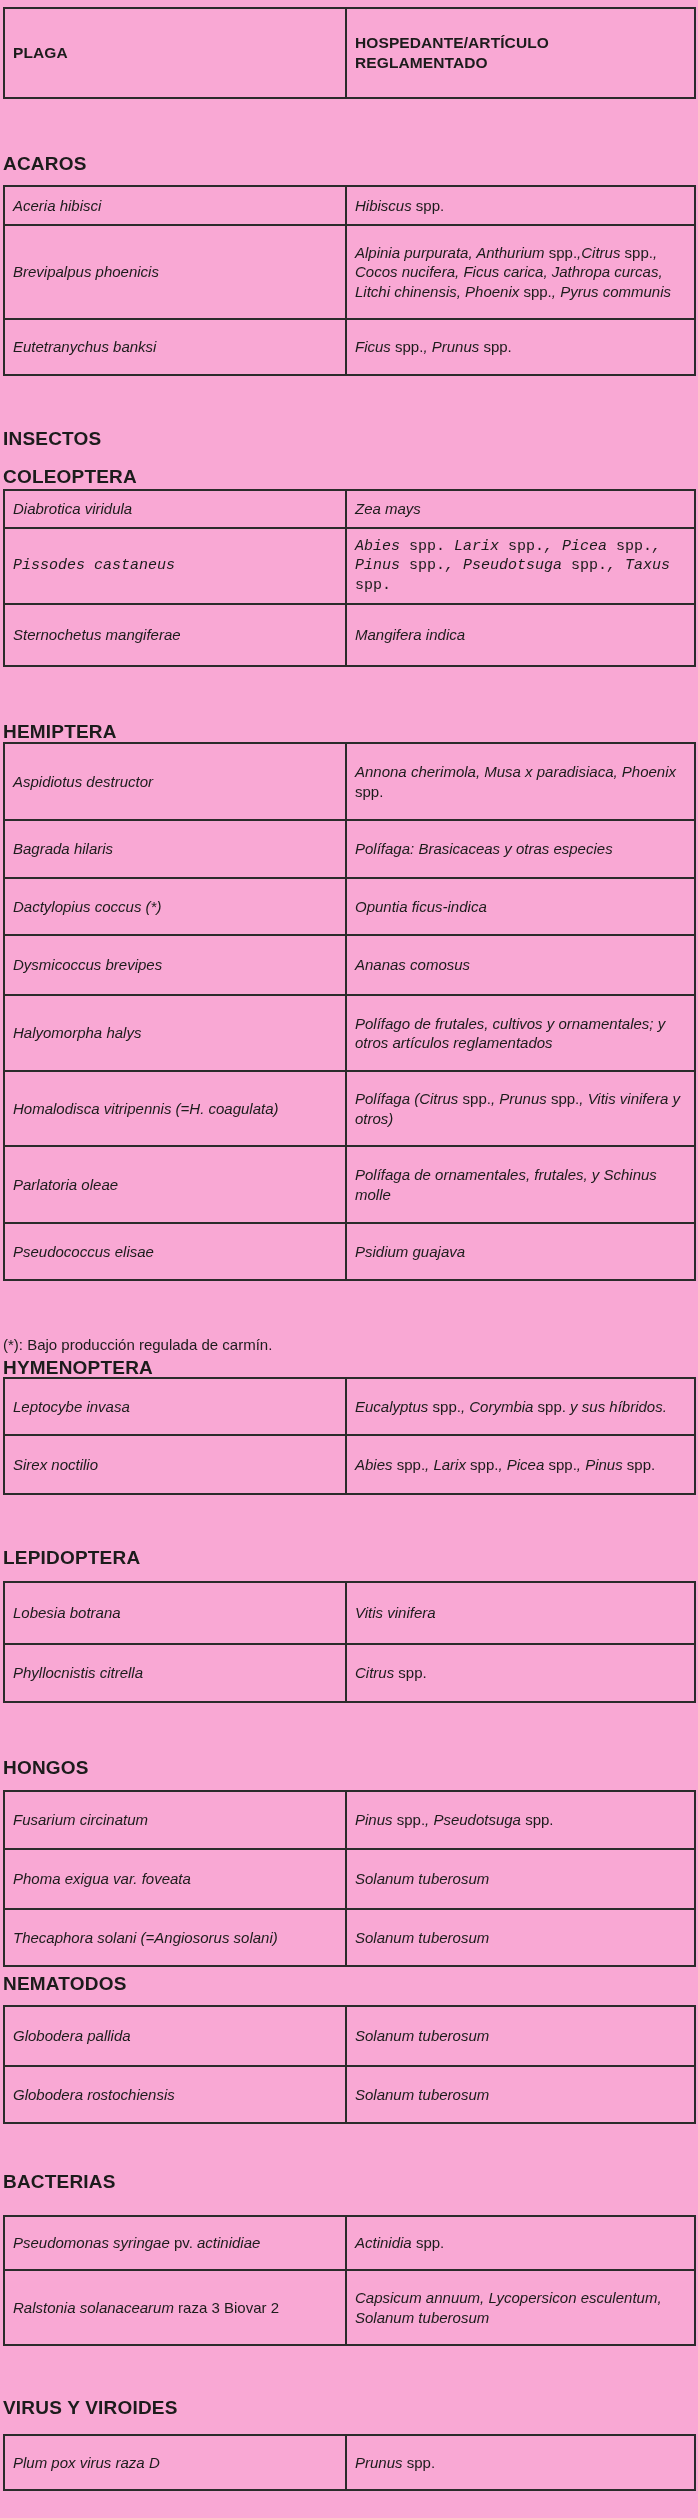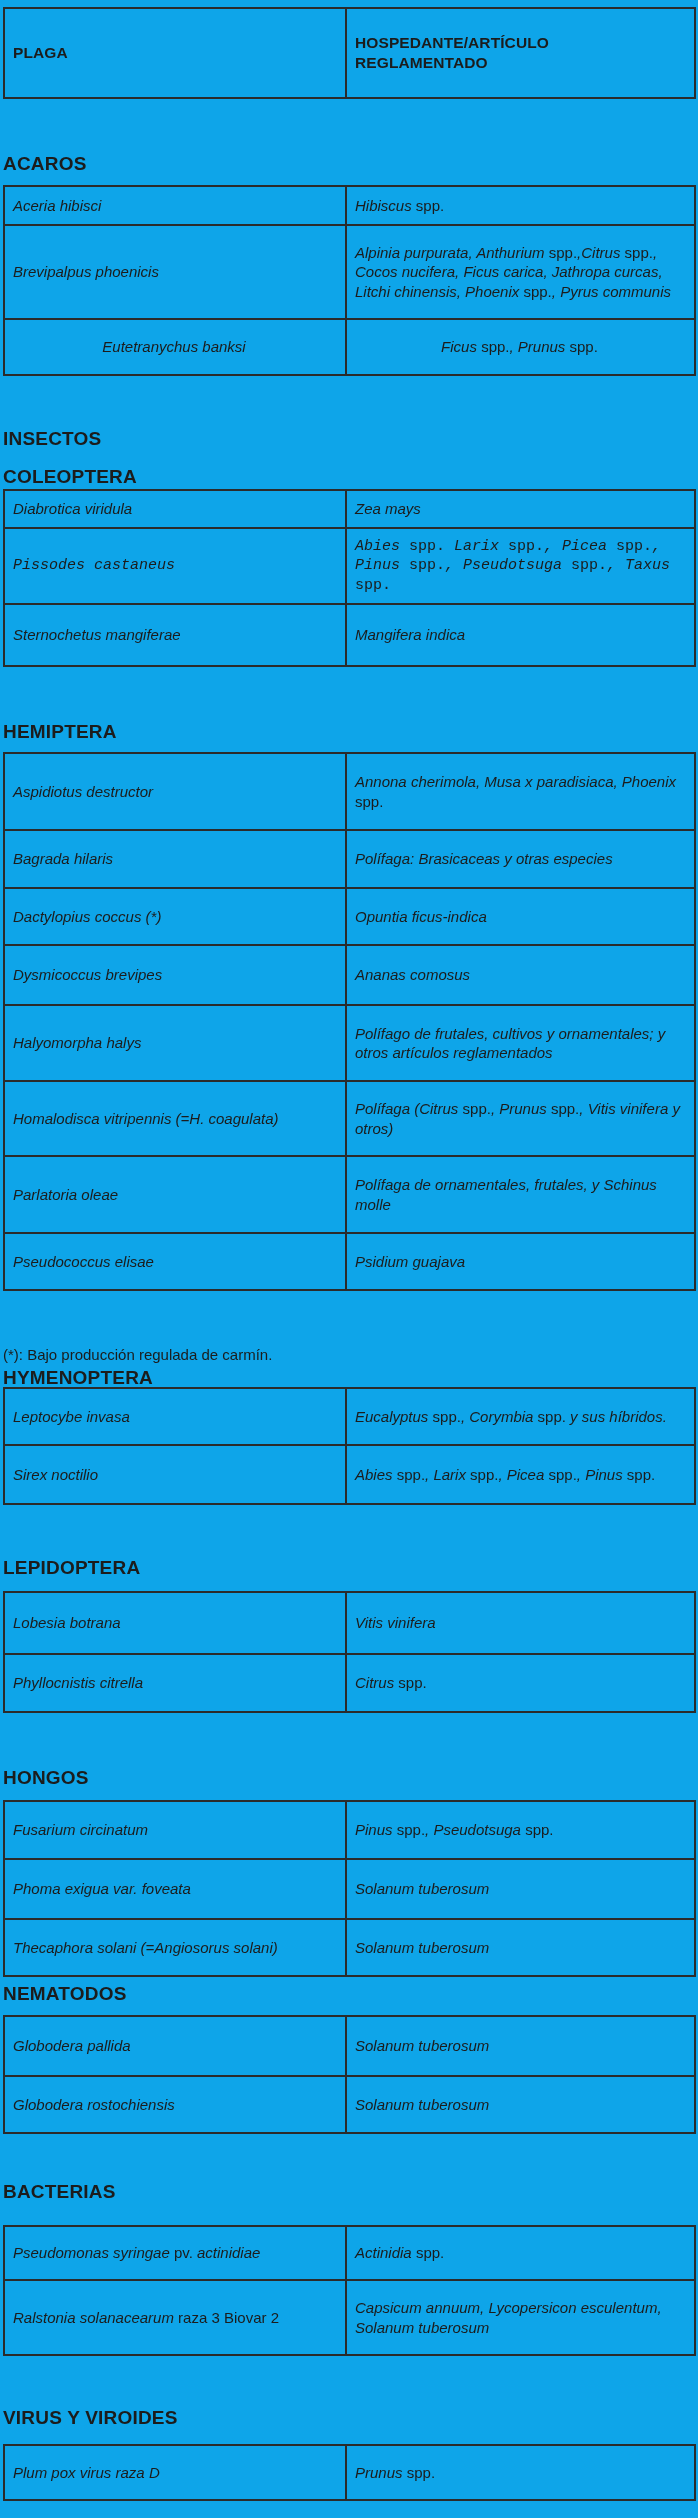--- a/index.html
+++ b/index.html
@@ -2,21 +2,21 @@
 <html><head>
 <meta charset="utf-8">
 <style>
   html, body { margin: 0; padding: 0; background: #ffffff; }
   .page {
     position: relative;
     width: 698px;
     height: 2518px;
     box-sizing: border-box;
     padding: 7px 2px 0 3px;
-    background: #0ea5e9;
+    background: #f9a8d4;
     font-family: "Liberation Sans", sans-serif;
     color: #1c1c1c;
     overflow: hidden;
   }
   table.tbl {
     width: 100%;
     border-collapse: collapse;
     table-layout: fixed;
   }
   table.tbl td {
@@ -71,21 +71,21 @@
       <table class="tbl" style="margin-top: 12px;">
         <tbody>
           <tr style="height: 39px;">
             <td class="col-plaga"><span>Aceria hibisci</span></td>
             <td><span>Hibiscus </span><span class="upright">spp.</span></td>
           </tr>
           <tr style="height: 94px;">
             <td class="col-plaga"><span>Brevipalpus phoenicis</span></td>
             <td><span>Alpinia purpurata, Anthurium </span><span class="upright">spp.</span><span>,Citrus </span><span class="upright">spp.</span><span>, Cocos nucifera, Ficus carica, Jathropa curcas, Litchi chinensis, Phoenix </span><span class="upright">spp.</span><span>, Pyrus communis</span></td>
           </tr>
-          <tr style="height: 56px; text-align: center;">
+          <tr style="height: 56px;">
             <td class="col-plaga"><span>Eutetranychus banksi</span></td>
             <td><span>Ficus </span><span class="upright">spp.</span><span>, Prunus </span><span class="upright">spp.</span></td>
           </tr>
         </tbody>
       </table>
       <div class="section-heading" style="margin-top: 54px;">INSECTOS</div>
       <div class="section-heading" style="margin-top: 20px;">COLEOPTERA</div>
       <table class="tbl" style="margin-top: 3px;">
         <tbody>
           <tr style="height: 38px;">
@@ -96,21 +96,21 @@
             <td class="col-plaga"><span>Pissodes castaneus</span></td>
             <td><span>Abies </span><span class="upright">spp.</span><span> Larix </span><span class="upright">spp.</span><span>,  Picea </span><span class="upright">spp.</span><span>, Pinus </span><span class="upright">spp.</span><span>, Pseudotsuga </span><span class="upright">spp.</span><span>, Taxus </span><span class="upright">spp.</span></td>
           </tr>
           <tr style="height: 62px;">
             <td class="col-plaga"><span>Sternochetus mangiferae</span></td>
             <td><span>Mangifera indica</span></td>
           </tr>
         </tbody>
       </table>
       <div class="section-heading" style="margin-top: 56px;">HEMIPTERA</div>
-      <table class="tbl" style="margin-top: 11px;">
+      <table class="tbl" style="margin-top: 1px;">
         <tbody>
           <tr style="height: 77px;">
             <td class="col-plaga"><span>Aspidiotus destructor</span></td>
             <td><span>Annona cherimola, Musa x paradisiaca, Phoenix </span><span class="upright">spp.</span></td>
           </tr>
           <tr style="height: 58px;">
             <td class="col-plaga"><span>Bagrada hilaris</span></td>
             <td><span>Polífaga: Brasicaceas y otras especies</span></td>
           </tr>
           <tr style="height: 57px;">

